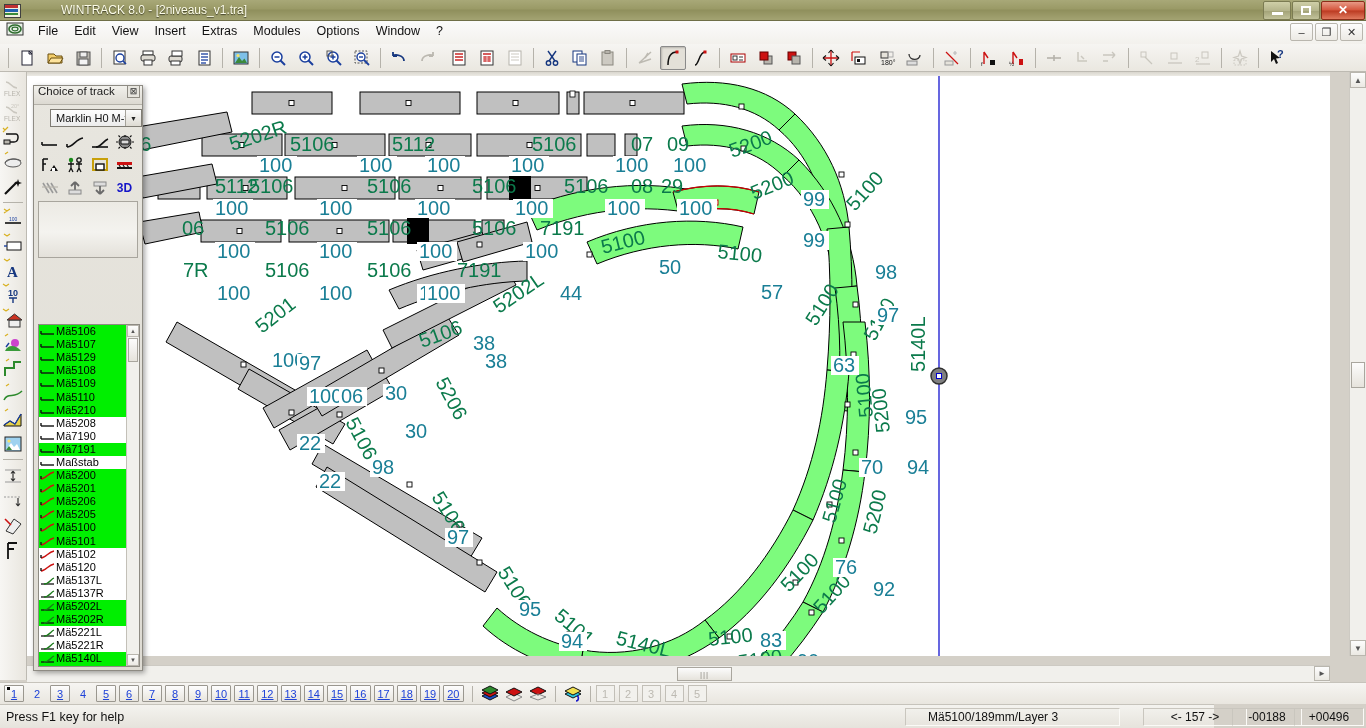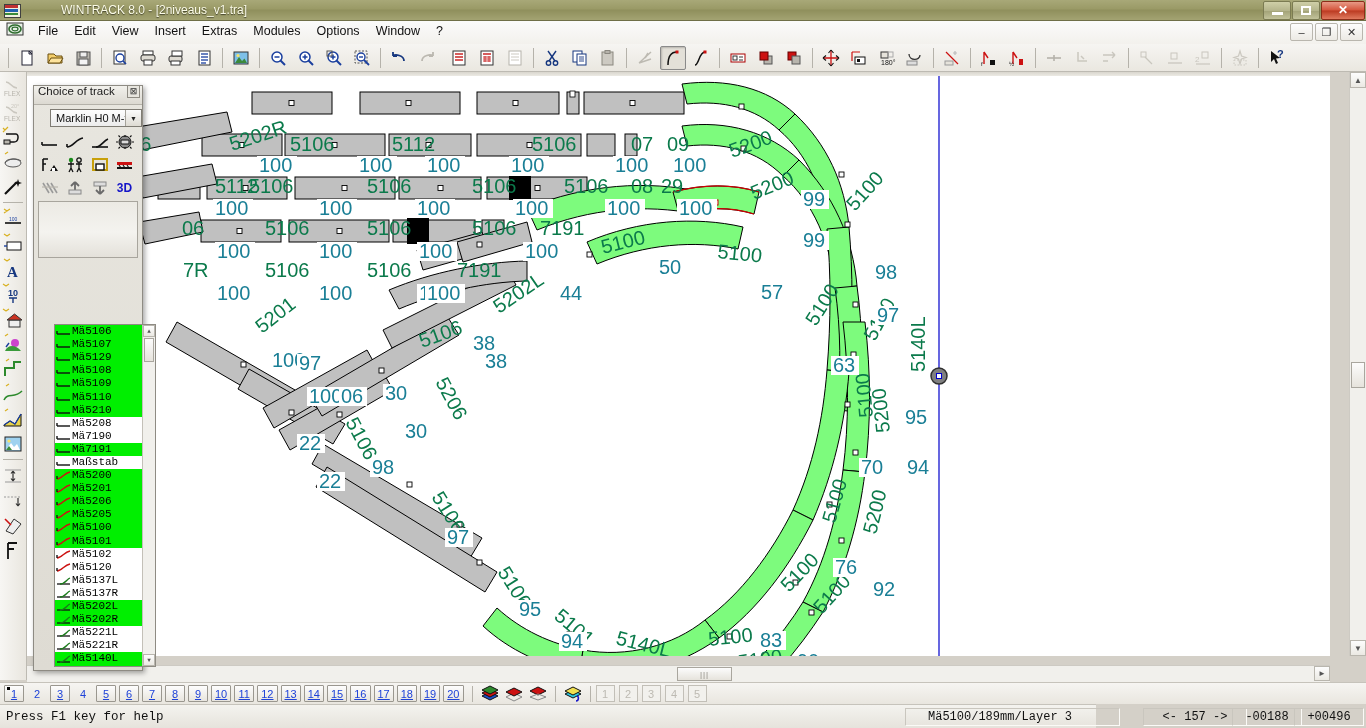--- a/index.html
+++ b/index.html
@@ -149,24 +149,24 @@
   .lay-ico{width:24px;height:19px;display:flex;align-items:center;justify-content:center;
     border:1px solid transparent;box-sizing:border-box;}
   .lay-num{
     width:19px;height:17px;margin-right:4px;display:flex;align-items:center;justify-content:center;
     border:1px solid #c2bfb7;color:#bdbab2;font-size:11px;box-sizing:border-box;
     background:#f2f1ed;
   }
 
   
   .statusbar{
-    position:absolute;left:0;bottom:0;width:1096px;height:24px;
+    position:absolute;left:0;bottom:0;width:1214px;height:24px;
     background:linear-gradient(to bottom,#f4f3ef,#e6e3dc);
     border-top:1px solid #c6c3bb;
-    display:flex;align-items:center;box-sizing:border-box;font-family:Liberation Mono, monospace;
+    display:flex;align-items:center;box-sizing:border-box;
   }
   .sb-help{margin-left:6px;font-size:12.5px;color:#111;}
   .sb-cell{
     position:absolute;top:3px;height:18px;
     border-left:1px solid #c9c6be;border-top:1px solid #c9c6be;
     border-right:1px solid #fbfaf7;border-bottom:1px solid #fbfaf7;
     display:flex;align-items:center;box-sizing:border-box;font-size:12px;color:#111;
   }
 
   
@@ -208,23 +208,23 @@
   .icogrid{margin-top:4px;}
   .icorow{display:flex;justify-content:flex-start;gap:2px;margin-bottom:2px;}
   .icobtn{width:23px;height:21px;display:flex;align-items:center;justify-content:center;
     border:1px solid transparent;box-sizing:border-box;}
   .preview{
     margin-top:3px;width:100px;height:57px;
     background:linear-gradient(to bottom,#eceae4,#f4f3ef 55%,#e4e1da);
     border:1px solid #a8a59d;box-sizing:border-box;
   }
   .listbox{
-    position:absolute;left:20px;top:238px;width:102px;height:343px;
+    position:absolute;left:4px;top:238px;width:102px;height:343px;
     background:#fff;border:1px solid #8e8b83;
-    box-sizing:border-box;overflow:hidden;font-family:Liberation Mono, monospace;
+    box-sizing:border-box;overflow:hidden;
   }
   .list-scroll{
     position:absolute;right:0;top:0;width:13px;height:341px;
     background:#f1f0ec;border-left:1px solid #c3c0b8;box-sizing:border-box;
   }
   .lrow{
     height:13.1px;display:flex;align-items:center;
     font-size:11px;color:#000;white-space:nowrap;box-sizing:border-box;
     padding-left:1px;
   }

